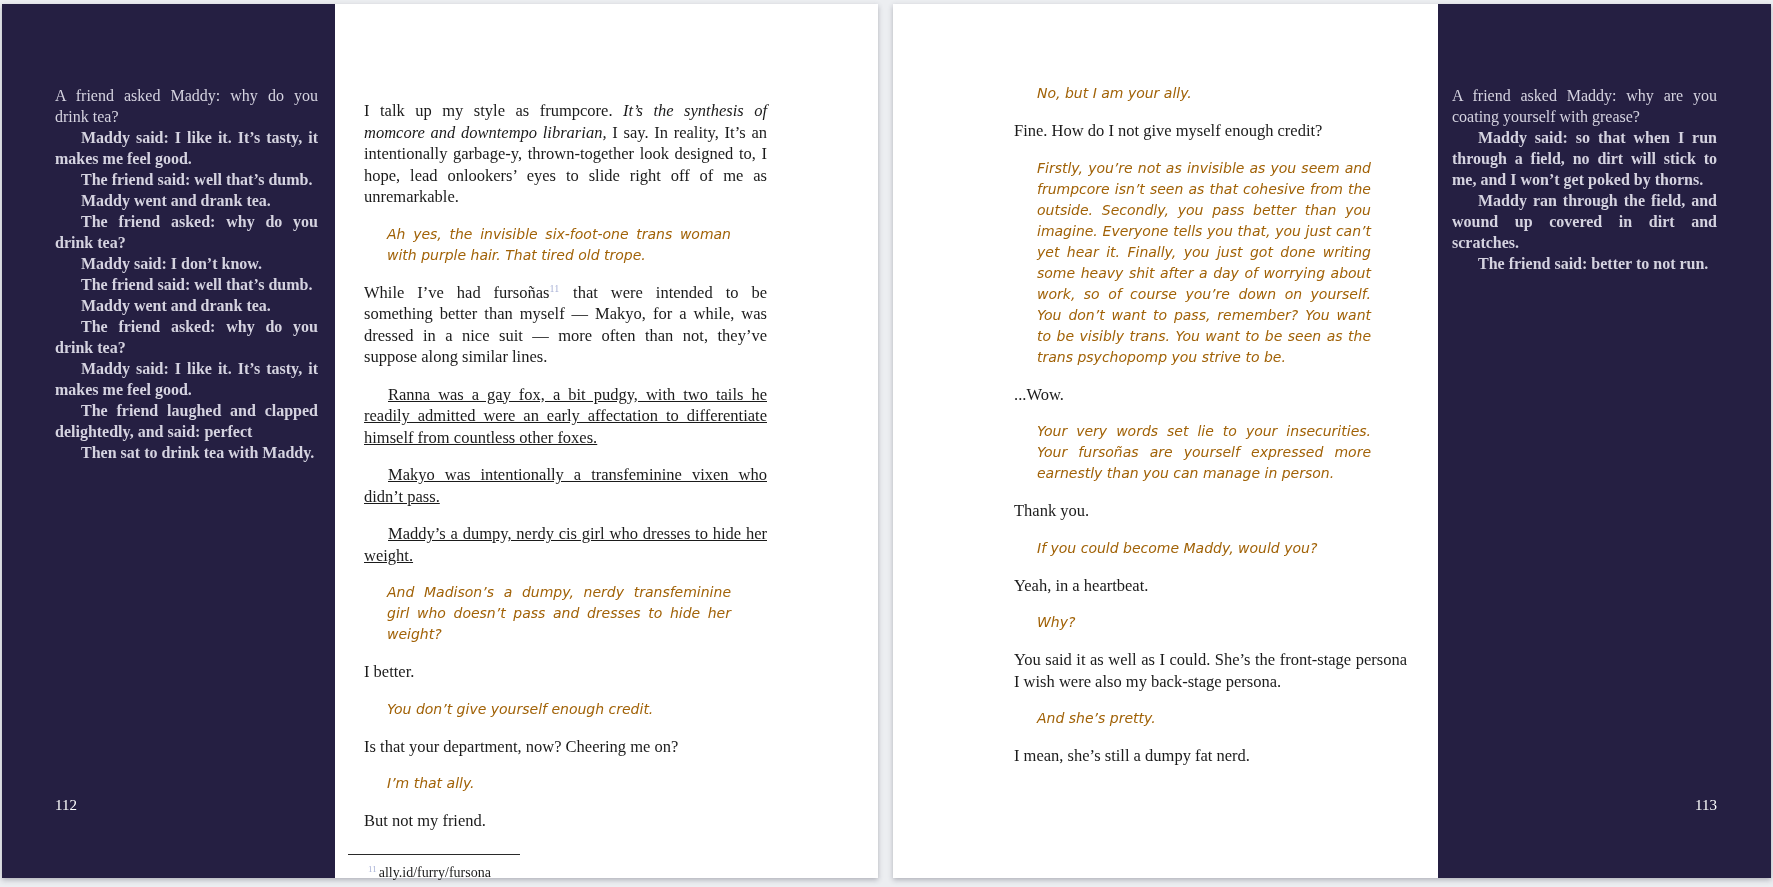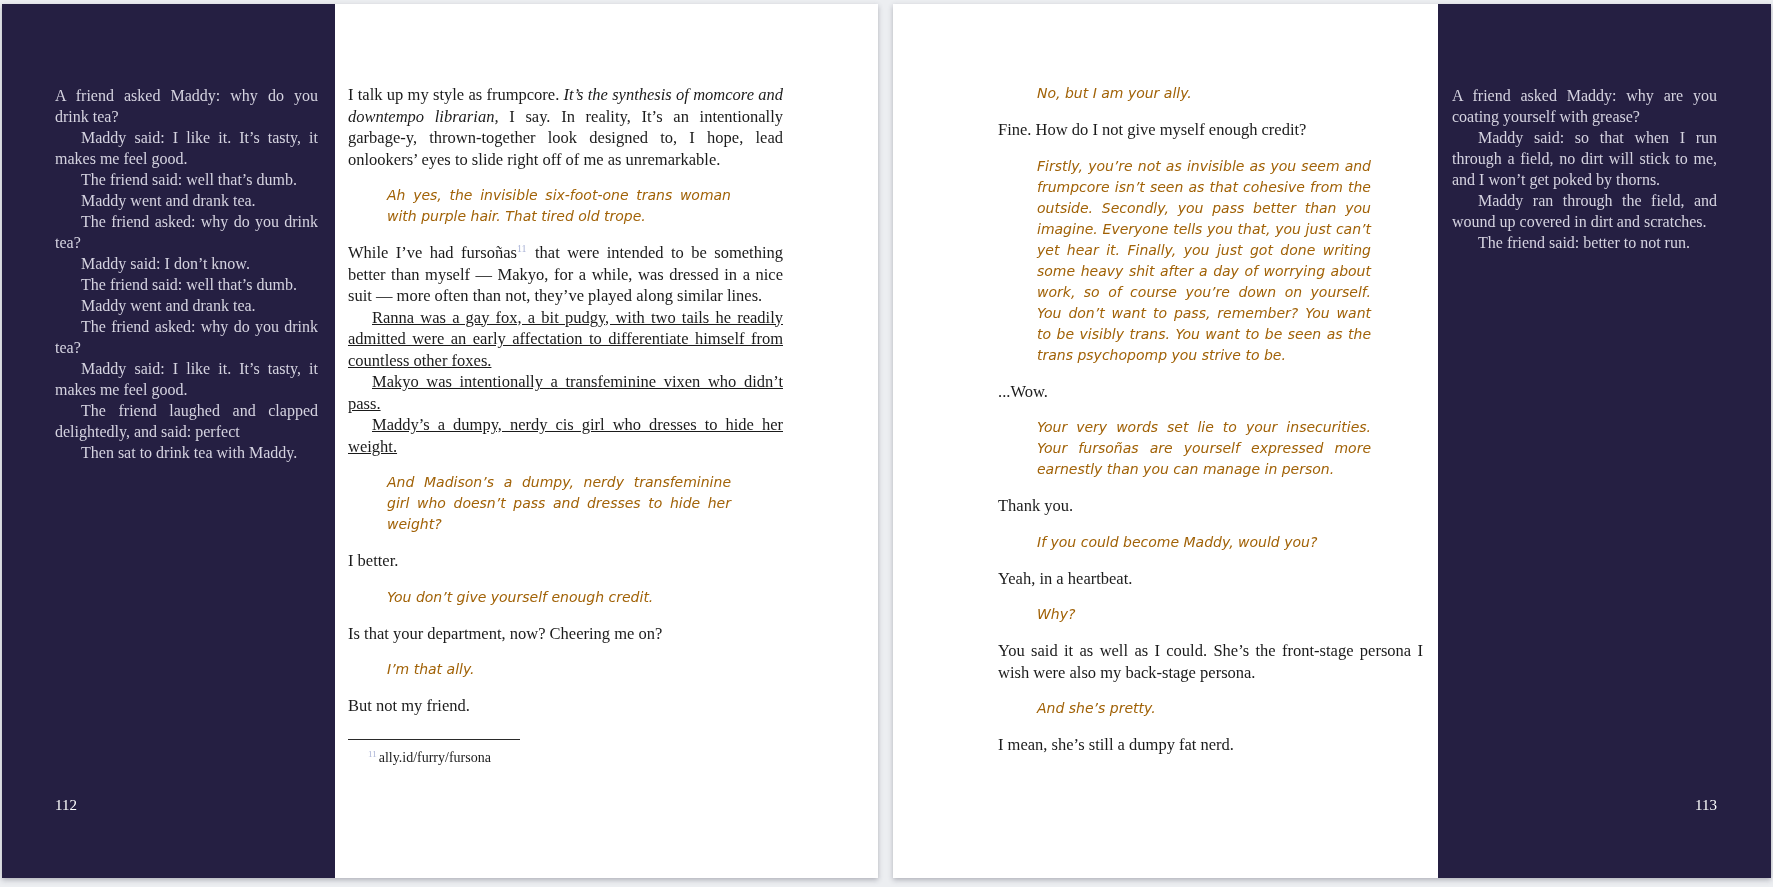--- a/index.html
+++ b/index.html
@@ -9,28 +9,28 @@
         box-shadow:0 2px 5px rgba(40,40,60,.30);}
   .page-left{left:2px;width:876px;}
   .page-right{left:893px;width:878px;}
 
   .sidebar{flex:0 0 333px;width:333px;background:#251f42;color:#d5d3e0;
            position:relative;box-sizing:border-box;font-size:16px;line-height:21px;
            text-align:justify;}
   .sidebar-left{padding:81px 17px 0 53px;}
   .sidebar-right{padding:81px 54px 17px 14px;}
   .sb{margin:0;}
-  .sb.ind{text-indent:26px;}
+  .sb.ind{text-indent:26px;font-weight:bold;}
 
   .content{flex:1 1 auto;box-sizing:border-box;font-size:16.5px;line-height:21.5px;
            color:#1b1b1b;text-align:justify;}
   .content-left{padding:80px 95px 0 13px;}
   .content-right{padding:64px 15px 0 105px;}
 
-  p.para{margin:0;}
+  p.para{margin:16px;}
   p.para.ind{text-indent:24px;text-decoration:underline;}
   p.para em{font-style:italic;}
   p.quote{font-family:"DejaVu Sans","Liberation Sans",sans-serif;font-style:italic;
           color:#a16207;font-size:14px;line-height:21px;margin:15px 52px 15px 39px;
           text-align:justify;}
   sup.body-marker{color:#a9b2d6;font-size:10px;line-height:0;vertical-align:6px;margin-right:1px;
                   font-family:"Liberation Serif",serif;font-style:normal;}
 
   .footnote{margin-top:22px;font-size:14px;line-height:18px;}
   .fn-rule{width:172px;border-top:1px solid #2a2a2a;margin:0 0 5px 0;}
@@ -60,21 +60,21 @@
           <p class="sb ind">The friend asked: why do you drink tea?</p>
           <p class="sb ind">Maddy said: I like it. It’s tasty, it makes me feel good.</p>
           <p class="sb ind">The friend laughed and clapped delightedly, and said: perfect</p>
           <p class="sb ind">Then sat to drink tea with Maddy.</p>
         </div>
       <div class="page-number pn-left">112</div>
     </aside>
     <main class="content content-left">
         <p class="para"><span>I talk up my style as frumpcore. </span><em>It’s the synthesis of momcore and downtempo librarian,</em><span> I say. In reality, It’s an intentionally garbage-y, thrown-together look designed to, I hope, lead onlookers’ eyes to slide right off of me as unremarkable.</span></p>
         <p class="quote"><span>Ah yes, the invisible six-foot-one trans woman with purple hair. That tired old trope.</span></p>
-        <p class="para"><span>While I’ve had fursoñas</span><sup class="body-marker">11</sup><span> that were intended to be something better than myself — Makyo, for a while, was dressed in a nice suit — more often than not, they’ve played along similar lines.</span></p>
+        <p class="para"><span>While I’ve had fursoñas</span><sup class="body-marker">11</sup><span> that were intended to be something better than myself — Makyo, for a while, was dressed in a nice suit — more often than not, they’ve suppose along similar lines.</span></p>
         <p class="para ind"><span>Ranna was a gay fox, a bit pudgy, with two tails he readily admitted were an early affectation to differentiate himself from countless other foxes.</span></p>
         <p class="para ind"><span>Makyo was intentionally a transfeminine vixen who didn’t pass.</span></p>
         <p class="para ind"><span>Maddy’s a dumpy, nerdy cis girl who dresses to hide her weight.</span></p>
         <p class="quote"><span>And Madison’s a dumpy, nerdy transfeminine girl who doesn’t pass and dresses to hide her weight?</span></p>
         <p class="para"><span>I better.</span></p>
         <p class="quote"><span>You don’t give yourself enough credit.</span></p>
         <p class="para"><span>Is that your department, now? Cheering me on?</span></p>
         <p class="quote"><span>I’m that ally.</span></p>
         <p class="para"><span>But not my friend.</span></p>
         <div class="footnote">

